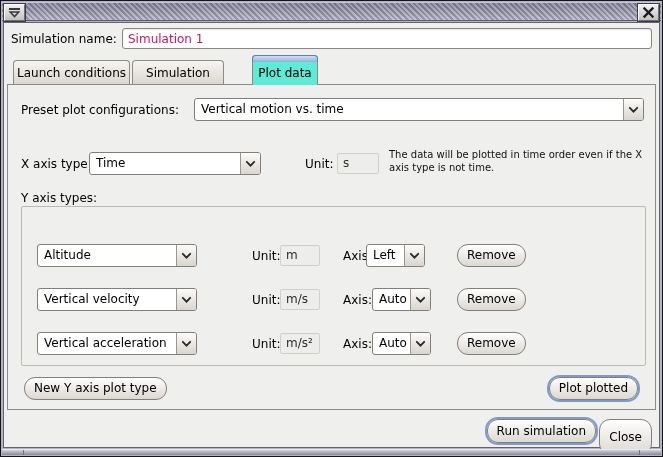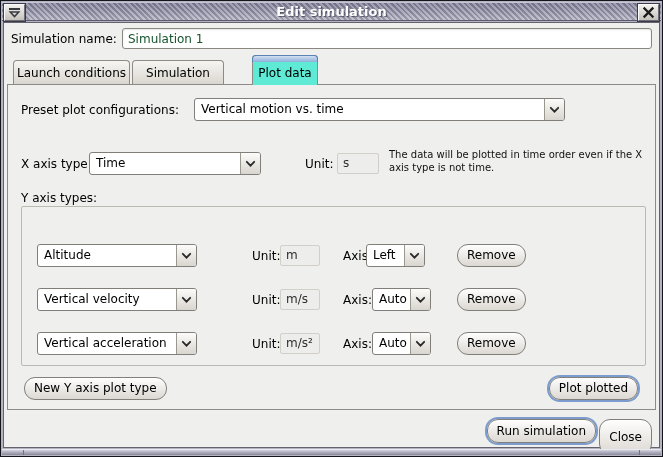--- a/index.html
+++ b/index.html
@@ -48,21 +48,21 @@
   }
   .grip { position:absolute; top:0; bottom:0; width:1px; background:#73727f; }
   .grip.left  { left:21px; }
   .grip.right { right:21px; }
 
   .lbl { position:absolute; white-space:nowrap; }
 
   
   .field {
     position:absolute; border:1px solid #8a8781; border-radius:3px;
-    background:#ffffff; font:12px "DejaVu Sans", sans-serif; color:#14532d;
+    background:#ffffff; font:12px "DejaVu Sans", sans-serif; color:#be185d;
     padding:6px 5px; box-shadow:inset 0 1px 2px rgba(0,0,0,0.10);
   }
   
   .unit-field {
     position:absolute; height:21px; line-height:19px;
     border:1px solid #d2cfc9; border-radius:2px;
     background:#ededeb; color:#2d2d2d; padding:0 5px;
   }
   
   .combo {
@@ -122,21 +122,20 @@
 
   <div class="titlebar">
     <div class="tb-btn menu">
       <span>
         <svg width="13" height="11" viewBox="0 0 13 11">
           <rect x="1" y="1" width="11" height="2" fill="#38383f"></rect>
           <path d="M2.2 5 L6.5 9.6 L10.8 5 Z" fill="none" stroke="#38383f" stroke-width="1.5"></path>
         </svg>
       </span>
     </div>
-    <div class="tb-title">Edit simulation</div>
     <div class="tb-btn close">
       <span>
         <svg width="13" height="13" viewBox="0 0 13 13">
           <path d="M2.5 2.5 L10.5 10.5 M10.5 2.5 L2.5 10.5" stroke="#1b1b1b" stroke-width="2.3" stroke-linecap="square"></path>
         </svg>
       </span>
     </div>
   </div>
 
   <div class="content">
@@ -151,21 +150,21 @@
       <span>Simulation options</span>
     </div>
     <div class="tab active" style="left:248px; top:32px; width:66px;">
       <span class="tab-accent"></span>
       <span>Plot data</span>
     </div>
 
     <div class="panel">
 
       <div class="lbl" style="left:13px; top:18px;">Preset plot configurations:</div>
-      <div class="combo" style="left:186px; top:13px; width:371px;">
+      <div class="combo" style="left:186px; top:13px; width:450px;">
         <span class="combo-val">Vertical motion vs. time</span>
         <span class="combo-arr">
           <svg width="11" height="8" viewBox="0 0 11 8">
               <path d="M1.8 1.8 L5.5 5.6 L9.2 1.8" fill="none" stroke="#2a2a2a" stroke-width="1.8" stroke-linecap="round"></path>
             </svg>
         </span>
       </div>
 
       <div class="lbl" style="left:13px; top:72px;">X axis type:</div>
       <div class="combo" style="left:81px; top:67px; width:172px;">

